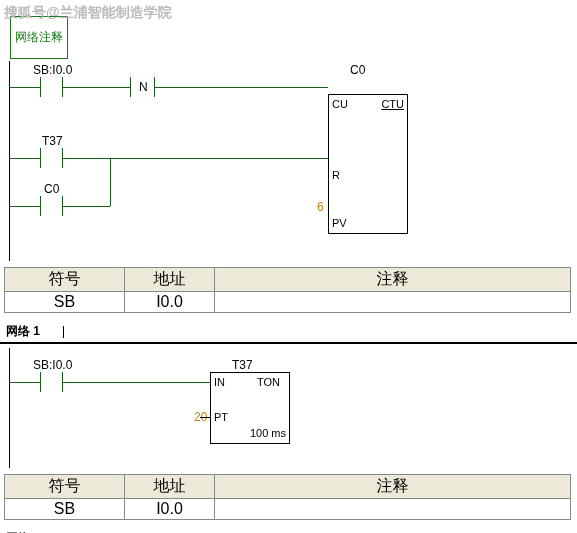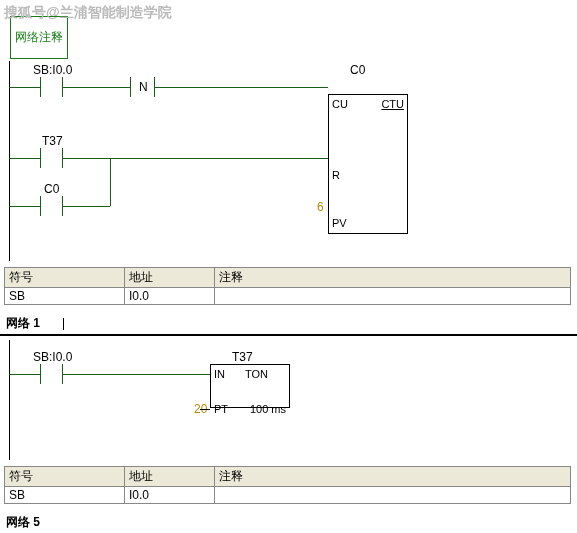--- a/index.html
+++ b/index.html
@@ -42,23 +42,23 @@
   .vline { position: absolute; width: 1px; background: #1a5e1a; }
   .hline-black { position: absolute; height: 1px; background: #000; }
   .vline-black { position: absolute; width: 1px; background: #000; }
   .box { position: absolute; border: 1px solid #000; background: #fff; }
   .box-lbl { position: absolute; font-size: 11px; }
   .gold { color: #b8860b; }
   .table { width: 567px; margin: 6px 0 0 4px; border-collapse: collapse; }
   .table td, .table th {
     border: 1px solid #888;
     padding: 1px 4px;
-    text-align: left;
+    text-align: center;
     font-weight: normal;
-    font-size: 12px;
+    font-size: 16px;
   }
   .table th { background: #ece9d8; }
   .table td { background: #fff; }
   .col1 { width: 120px; }
   .col2 { width: 90px; }
   .net-header {
     font-weight: bold;
     font-size: 12px;
     padding: 4px 0 2px 6px;
     border-bottom: 2px solid #000;
@@ -141,25 +141,25 @@
 <div class="rung-area2">
   <div class="vline-black" style="left:9px; top:0; height:120px;"></div>
 
   <div class="label" style="left:33px; top:10px;">SB:I0.0</div>
   <div class="hline" style="left:9px; top:34px; width:31px;"></div>
   <div class="vline" style="left:40px; top:24px; height:20px;"></div>
   <div class="vline" style="left:62px; top:24px; height:20px;"></div>
   <div class="hline" style="left:62px; top:34px; width:148px;"></div>
 
   <div class="label" style="left:232px; top:10px;">T37</div>
-  <div class="box" style="left:210px; top:24px; width:80px; height:44px;">
+  <div class="box" style="left:210px; top:24px; width:80px; height:72px;">
     <span class="box-lbl" style="left:3px; top:3px;">IN</span>
-    <span class="box-lbl" style="right:21px; top:3px;">TON</span>
+    <span class="box-lbl" style="right:9px; top:3px;">TON</span>
     <span class="box-lbl" style="left:3px; top:38px;">PT</span>
-    <span class="box-lbl" style="right:3px; top:38px;">100 ms</span>
+    <span class="box-lbl" style="right:3px; top:54px;">100 ms</span>
   </div>
   <div class="label gold" style="left:194px; top:62px;">20</div>
   <div class="hline-black" style="left:200px; top:69px; width:10px;"></div>
 </div>
 
 
 <table class="table">
   <tbody>
       <tr>
     <th class="col1">符号</th>

